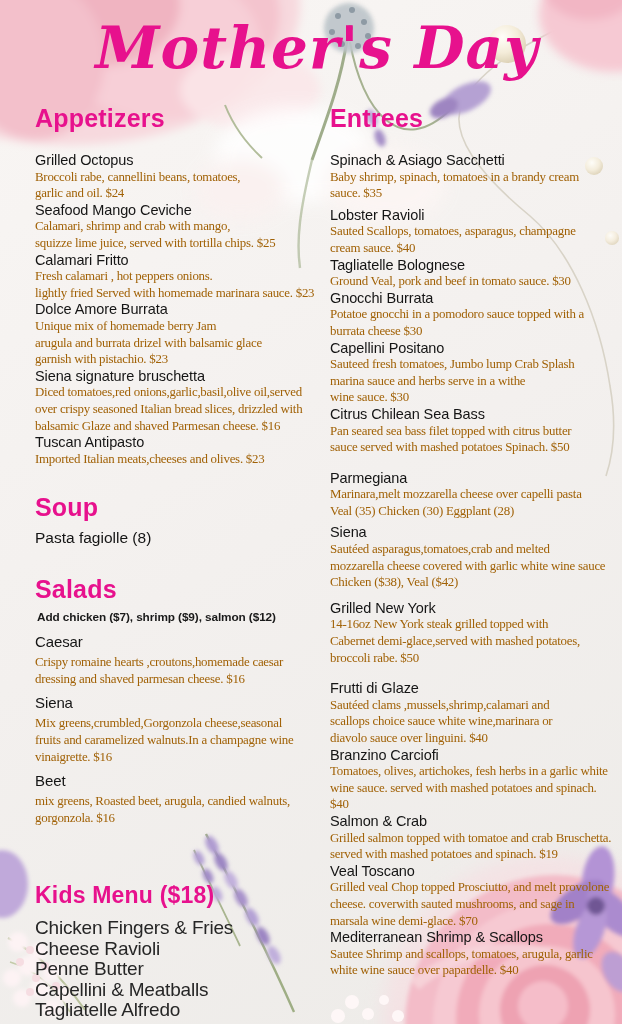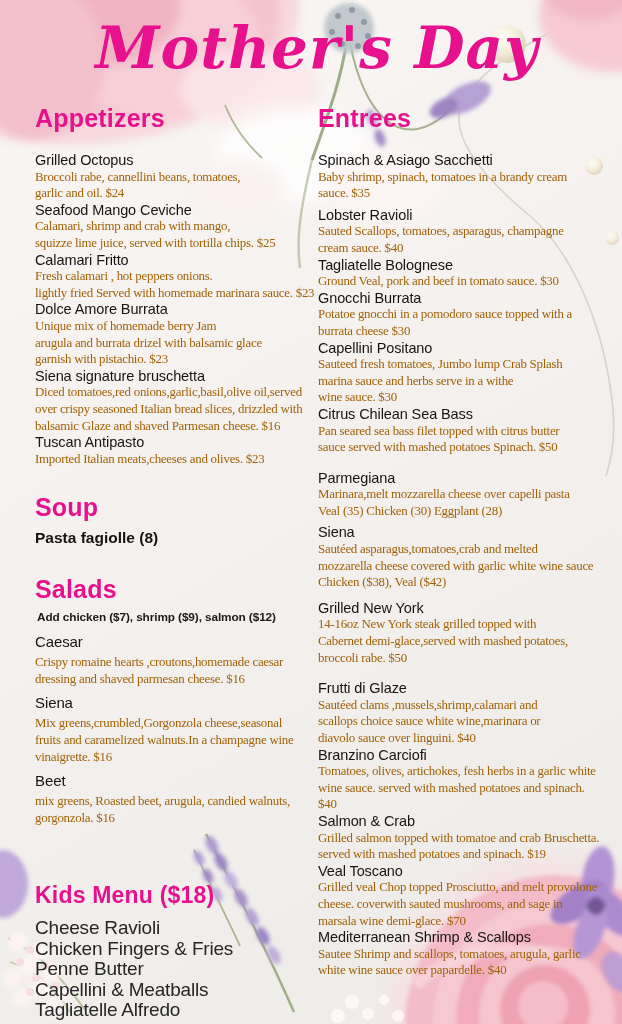--- a/index.html
+++ b/index.html
@@ -10,38 +10,38 @@
   }
   .decor{position:absolute;top:0;left:0;z-index:0;pointer-events:none;}
   .content{position:absolute;top:0;left:0;width:622px;height:1024px;z-index:1;}
   .title{
     position:absolute;top:14px;left:12px;right:0;margin:0;text-align:center;
     font-family:"DejaVu Serif",serif;font-style:italic;font-weight:700;
     font-size:58px;color:#e7118d;letter-spacing:1px;
   }
   .col{position:absolute;top:104px;}
   .col-left{left:35px;width:288px;}
-  .col-right{left:318px;width:286px;}
+  .col-right{left:330px;width:286px;}
   .heading{
     font-size:25px;font-weight:700;color:#e7118d;margin:0 0 19px 0;letter-spacing:.2px;
   }
   .item{margin:0;}
   .item-name{
     font-size:14.5px;font-weight:400;color:#151515;line-height:16.6px;letter-spacing:-0.1px;
   }
   .item-desc{
     font-family:"Liberation Serif",serif;font-size:12.9px;line-height:16.6px;
     color:#a16207;white-space:pre-line;letter-spacing:-0.25px;
   }
   .gap-sm{margin-top:5px;}
   .gap-md{margin-top:9px;}
   .gap-lg{margin-top:14px;}
   .sec-soup{margin-top:26px;}
   .sec-soup .heading{margin-bottom:6px;}
-  .soup-item{font-size:15.5px;font-weight:700;color:#151515;line-height:19px;}
+  .soup-item{font-size:15.5px;font-weight:400;color:#151515;line-height:19px;}
   .sec-salads{margin-top:28px;}
   .sec-salads .heading{margin-bottom:6px;}
   .salads-note{
     font-size:11.8px;font-weight:700;color:#1a1a1a;margin:0 0 9px 2px;letter-spacing:-0.1px;
   }
   .sec-salads .item{margin-bottom:7px;}
   .sec-salads .item-name{font-size:15px;line-height:18px;margin-bottom:3px;}
   .sec-kids{margin-top:56px;}
   .sec-kids .heading{font-size:23px;margin-bottom:9px;}
   .kids-item{font-size:19px;line-height:20.4px;color:#262626;letter-spacing:-0.2px;}
@@ -258,22 +258,22 @@
       </div>
       <div class="item">
         <div class="item-name">Beet</div>
         <div class="item-desc">mix greens, Roasted beet, arugula, candied walnuts,
 gorgonzola. $16</div>
       </div>
     </section>
 
     <section class="sec-kids">
       <h2 class="heading">Kids Menu ($18)</h2>
+      <div class="kids-item">Chicken Fingers &amp; Fries</div>
       <div class="kids-item">Cheese Ravioli</div>
-      <div class="kids-item">Chicken Fingers &amp; Fries</div>
       <div class="kids-item">Penne Butter</div>
       <div class="kids-item">Capellini &amp; Meatballs</div>
       <div class="kids-item">Tagliatelle Alfredo</div>
     </section>
   </div>
 
   <div class="col col-right">
     <section>
       <h2 class="heading">Entrees</h2>
       <div class="item">

